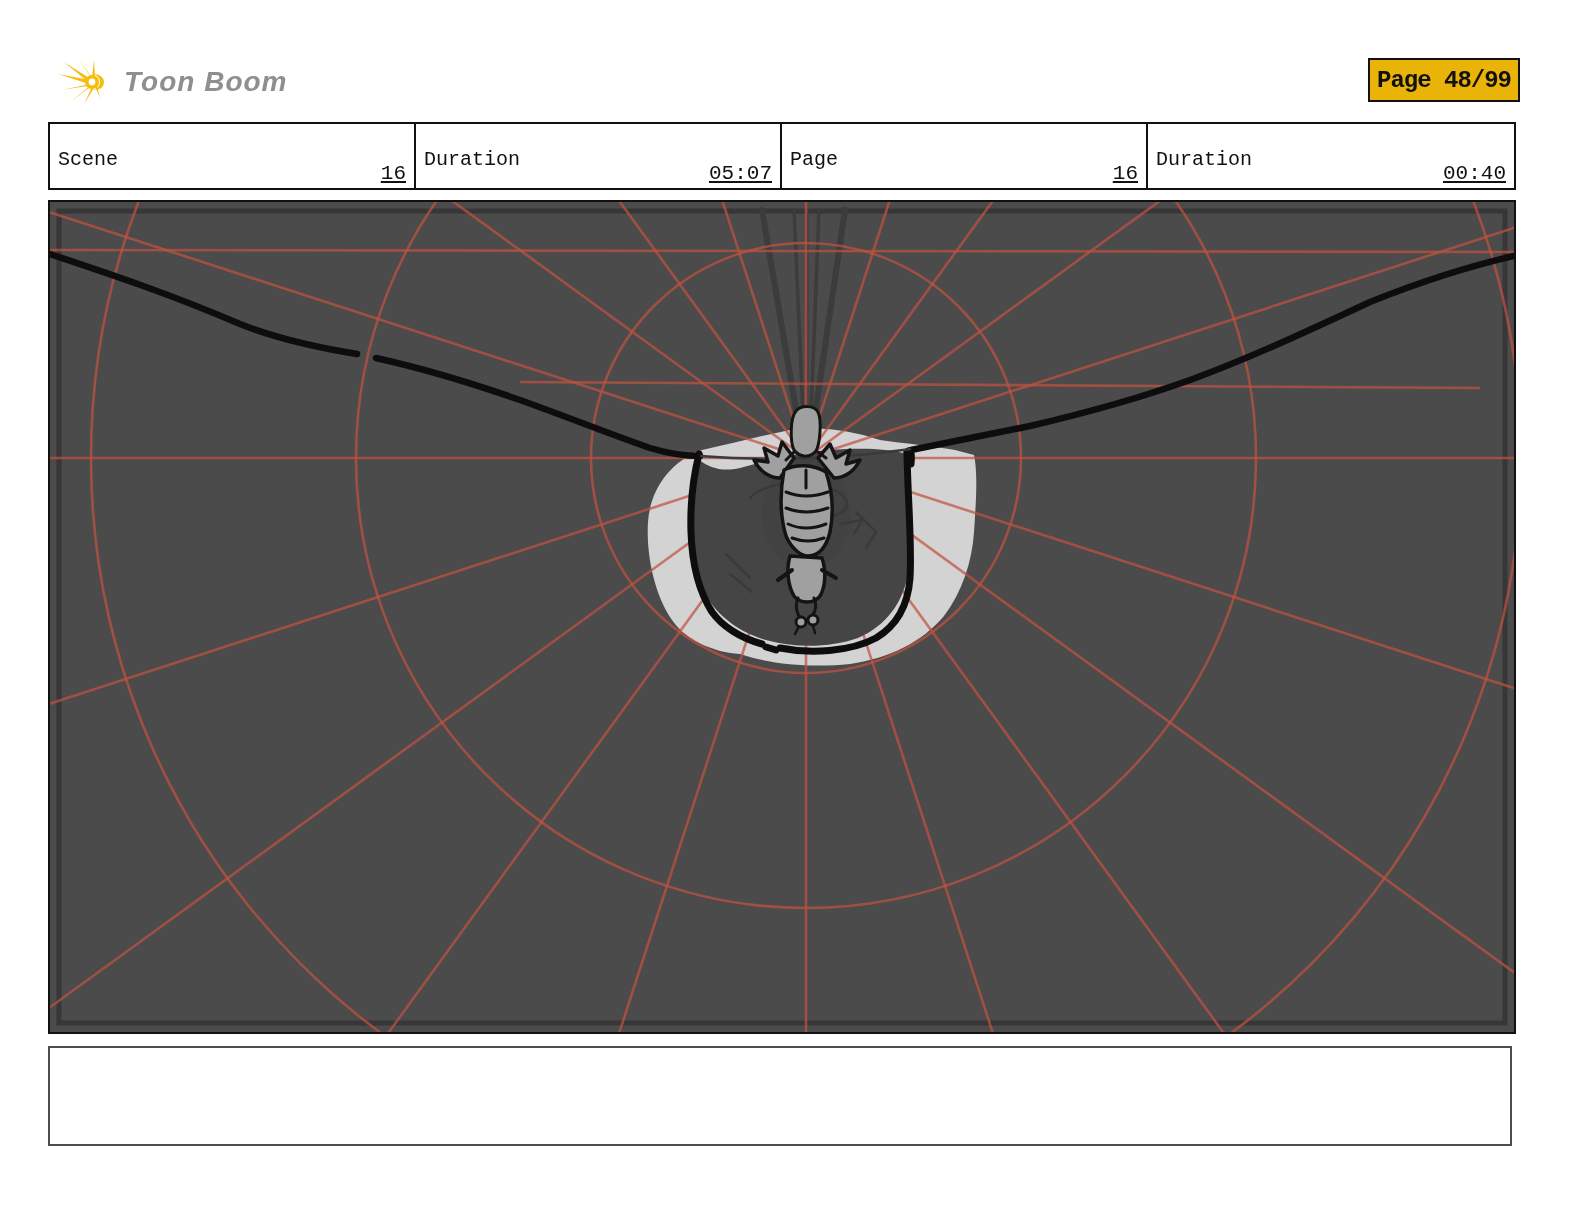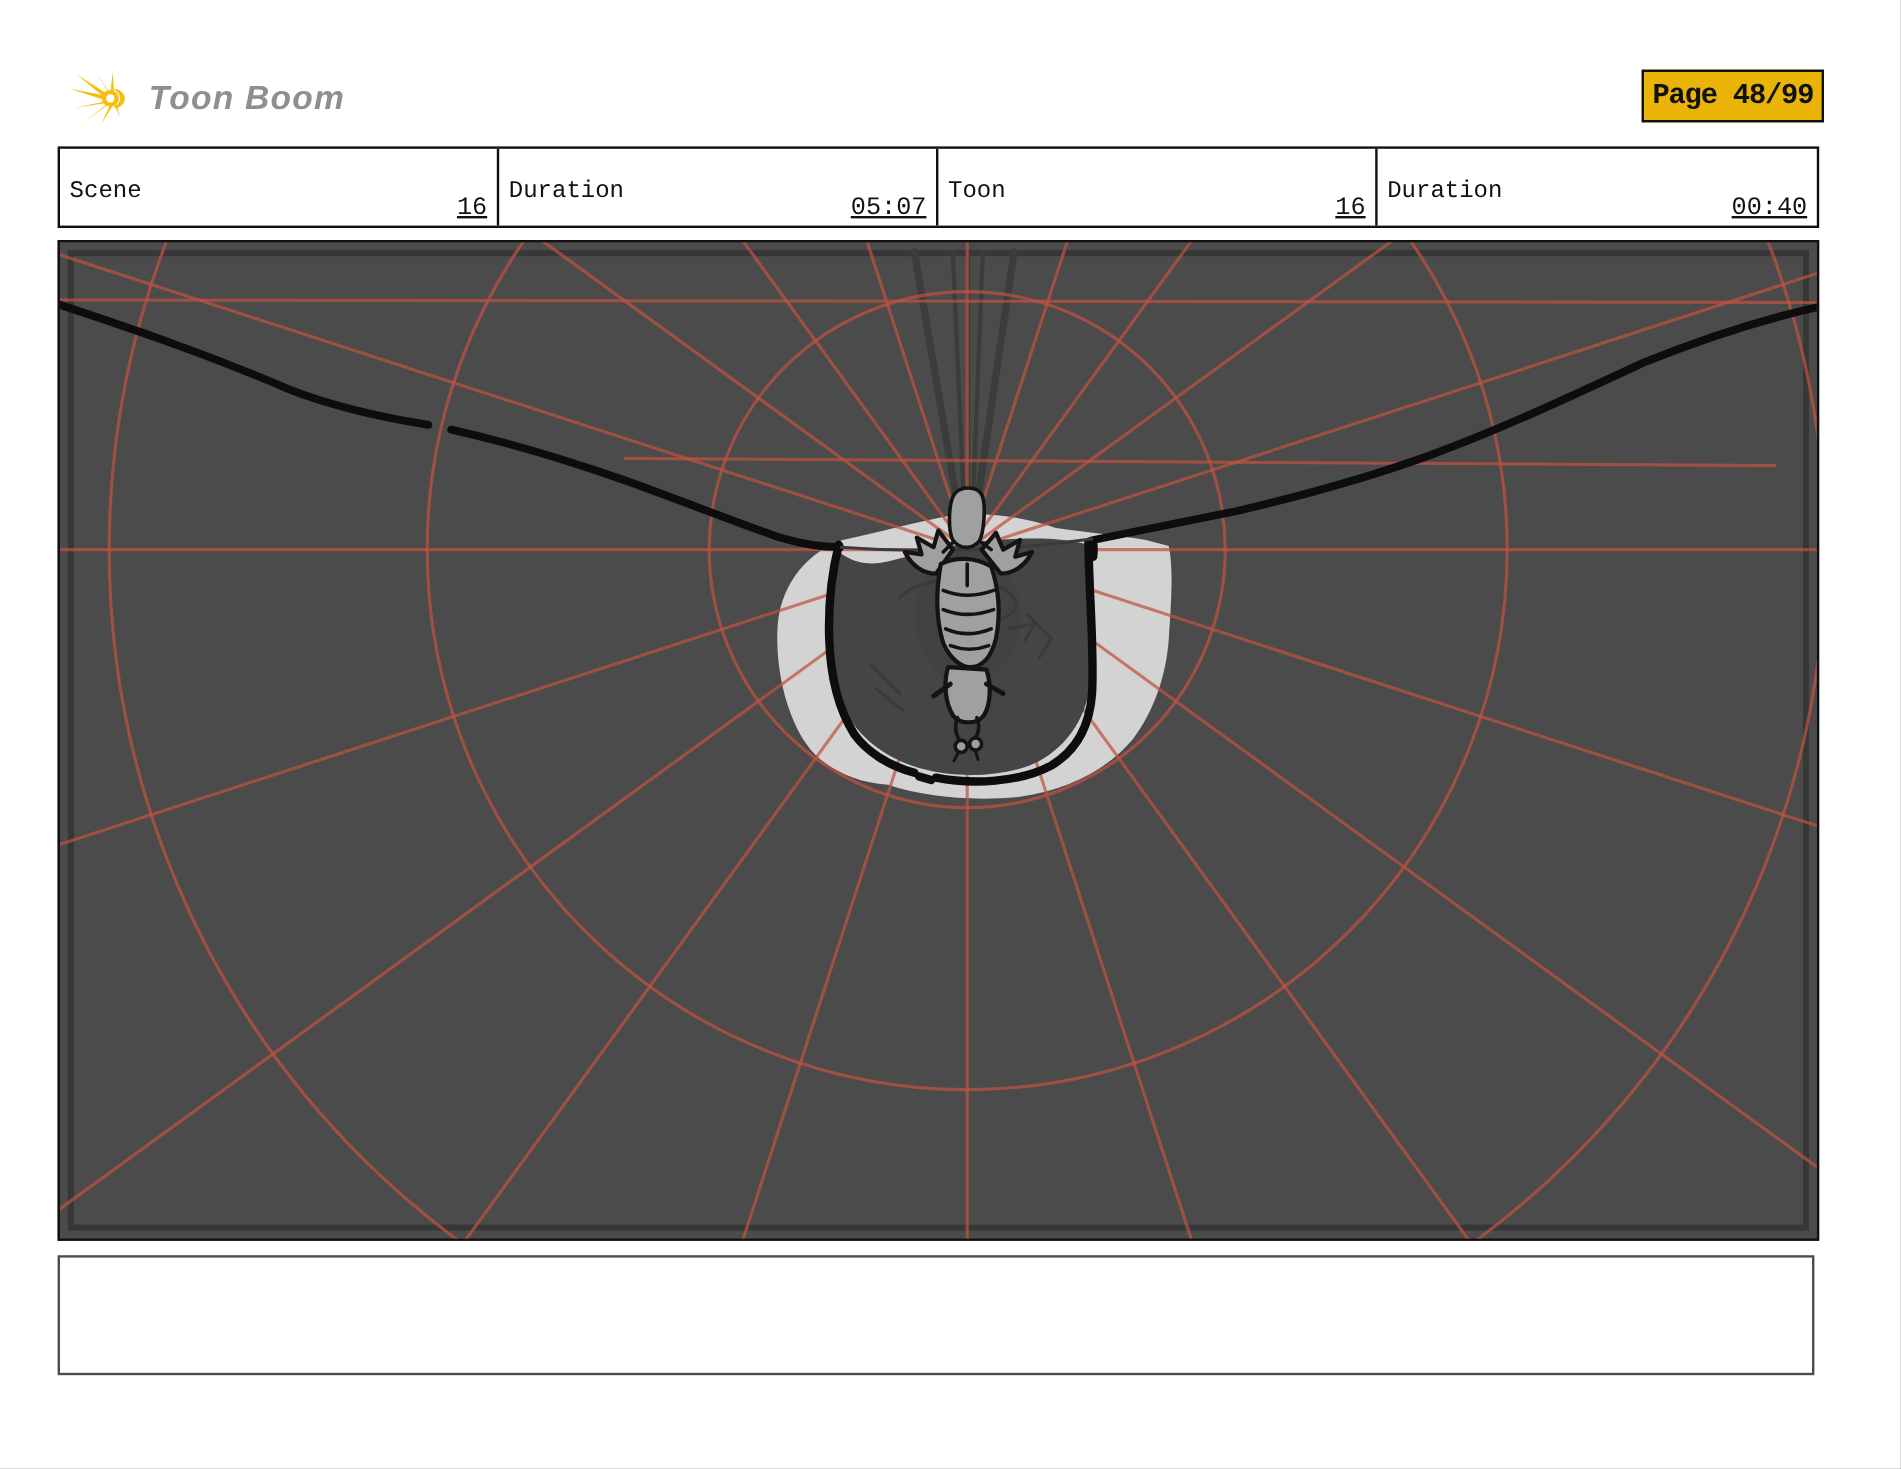--- a/index.html
+++ b/index.html
@@ -88,21 +88,21 @@
 <div class="info-table">
   <div class="info-cell">
     <span class="info-label">Scene</span>
     <span class="info-value">16</span>
   </div>
   <div class="info-cell">
     <span class="info-label">Duration</span>
     <span class="info-value">05:07</span>
   </div>
   <div class="info-cell">
-    <span class="info-label">Toon</span>
+    <span class="info-label">Page</span>
     <span class="info-value">16</span>
   </div>
   <div class="info-cell">
     <span class="info-label">Duration</span>
     <span class="info-value">00:40</span>
   </div>
 </div>
 
 <div class="panel">
   <svg viewBox="0 0 1464 830">

